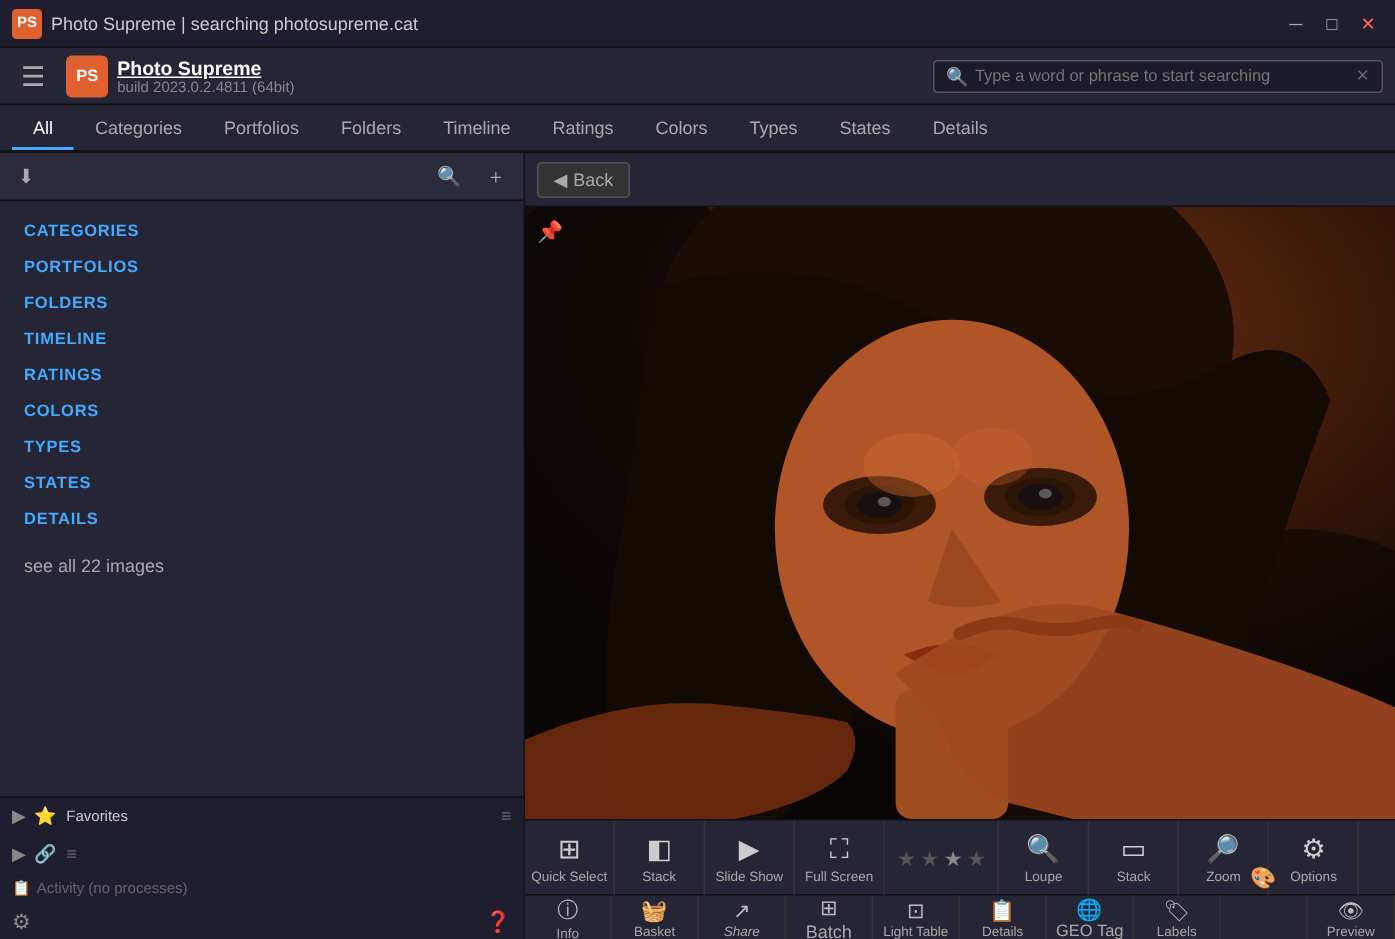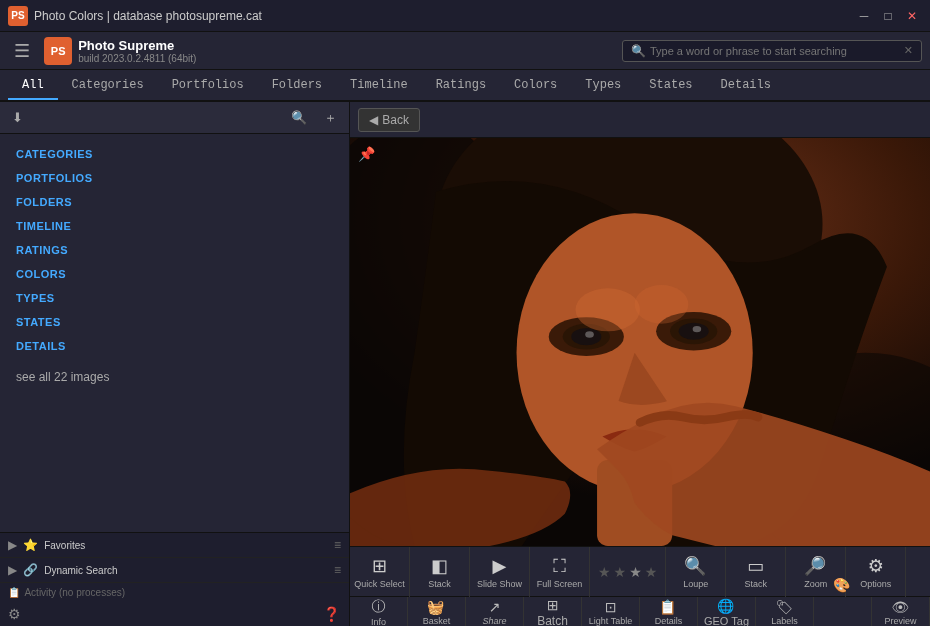--- a/index.html
+++ b/index.html
@@ -71,21 +71,21 @@
     .header-logo-icon {
       width: 28px; height: 28px;
       background: #e06030;
       border-radius: 4px;
       display: flex; align-items: center; justify-content: center;
       font-size: 11px; color: white; font-weight: bold;
     }
     .header-logo-text {
       display: flex; flex-direction: column;
     }
-    .header-logo-title { color: #fff; font-size: 13px; font-weight: bold; }
+    .header-logo-title { color: #fff; font-size: 13px; font-weight: bold; text-decoration: underline; }
     .header-logo-build { color: #888; font-size: 10px; }
     .header-search {
       margin-left: auto;
       display: flex; align-items: center;
       background: #1a1a2a;
       border: 1px solid #555;
       border-radius: 3px;
       padding: 3px 8px;
       width: 300px;
     }
@@ -108,21 +108,20 @@
       padding: 0 8px;
       border-bottom: 2px solid #111;
     }
     .nav-tab {
       padding: 6px 14px;
       color: #aaa;
       cursor: pointer;
       font-size: 12px;
       border-bottom: 2px solid transparent;
       margin-bottom: -2px;
-      font-family: Liberation Mono, monospace;
     }
     .nav-tab.active {
       color: #fff;
       border-bottom: 2px solid #4af;
     }
 
     
     .main-layout {
       display: flex;
       height: calc(626px - 32px - 38px - 32px);
@@ -291,21 +290,21 @@
     
     ::-webkit-scrollbar { width: 4px; }
     ::-webkit-scrollbar-track { background: #1a1a2a; }
     ::-webkit-scrollbar-thumb { background: #444; border-radius: 2px; }
   </style>
 </head>
 <body>
 
 <div class="title-bar">
   <div class="title-bar-icon">PS</div>
-  <span class="title-bar-text">Photo Colors | database photosupreme.cat</span>
+  <span class="title-bar-text">Photo Supreme | searching photosupreme.cat</span>
   <div class="title-bar-controls">
     <button class="title-btn">─</button>
     <button class="title-btn">□</button>
     <button class="title-btn close">✕</button>
   </div>
 </div>
 
 <div class="header-row">
   <span class="header-menu-btn">☰</span>
   <div class="header-logo">
@@ -359,21 +358,20 @@
     <div class="sidebar-bottom">
       <div class="sidebar-bottom-item">
         <span class="sidebar-bottom-icon">▶</span>
         <span class="sidebar-bottom-icon" style="color:#f0a000;">⭐</span>
         <span class="sidebar-bottom-label">Favorites</span>
         <span class="sidebar-bottom-menu">≡</span>
       </div>
       <div class="sidebar-bottom-item">
         <span class="sidebar-bottom-icon">▶</span>
         <span class="sidebar-bottom-icon" style="color:#6080ff;">🔗</span>
-        <span class="sidebar-bottom-label">Dynamic Search</span>
         <span class="sidebar-bottom-menu">≡</span>
       </div>
       <div class="sidebar-activity">
         <span style="color:#555;">📋</span>
         <span>Activity (no processes)</span>
       </div>
       <div class="sidebar-settings-row">
         <span style="color:#888;cursor:pointer;font-size:14px;">⚙</span>
         <span style="color:#888;cursor:pointer;font-size:14px;">❓</span>
       </div>

